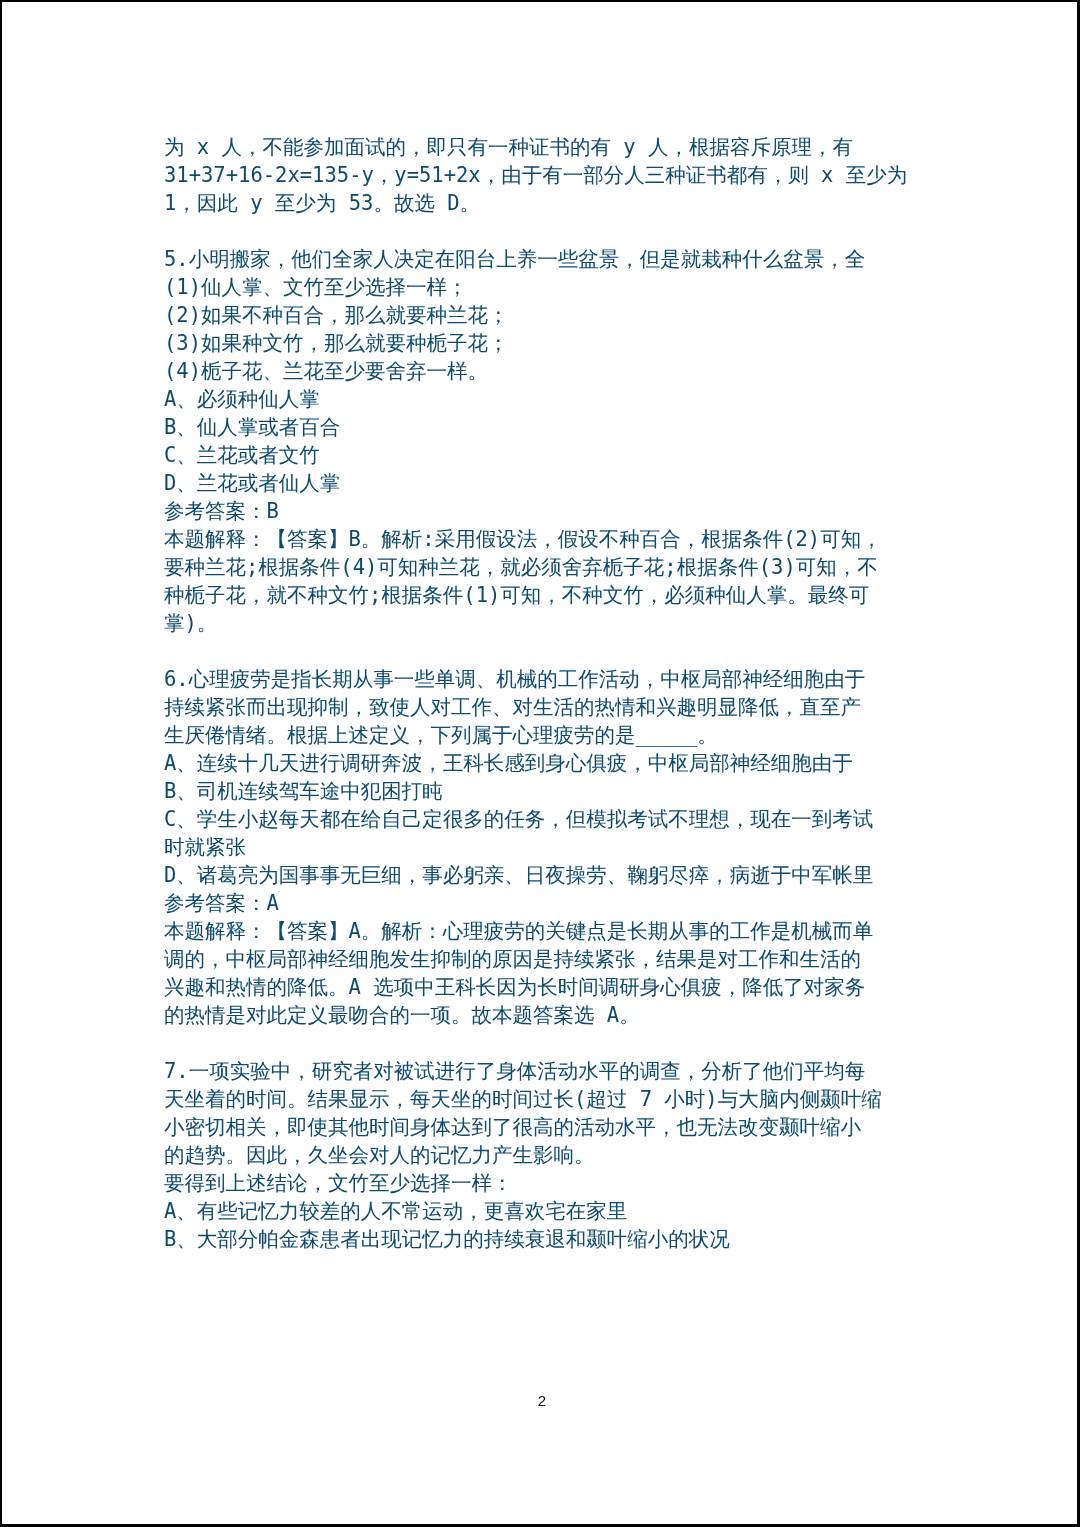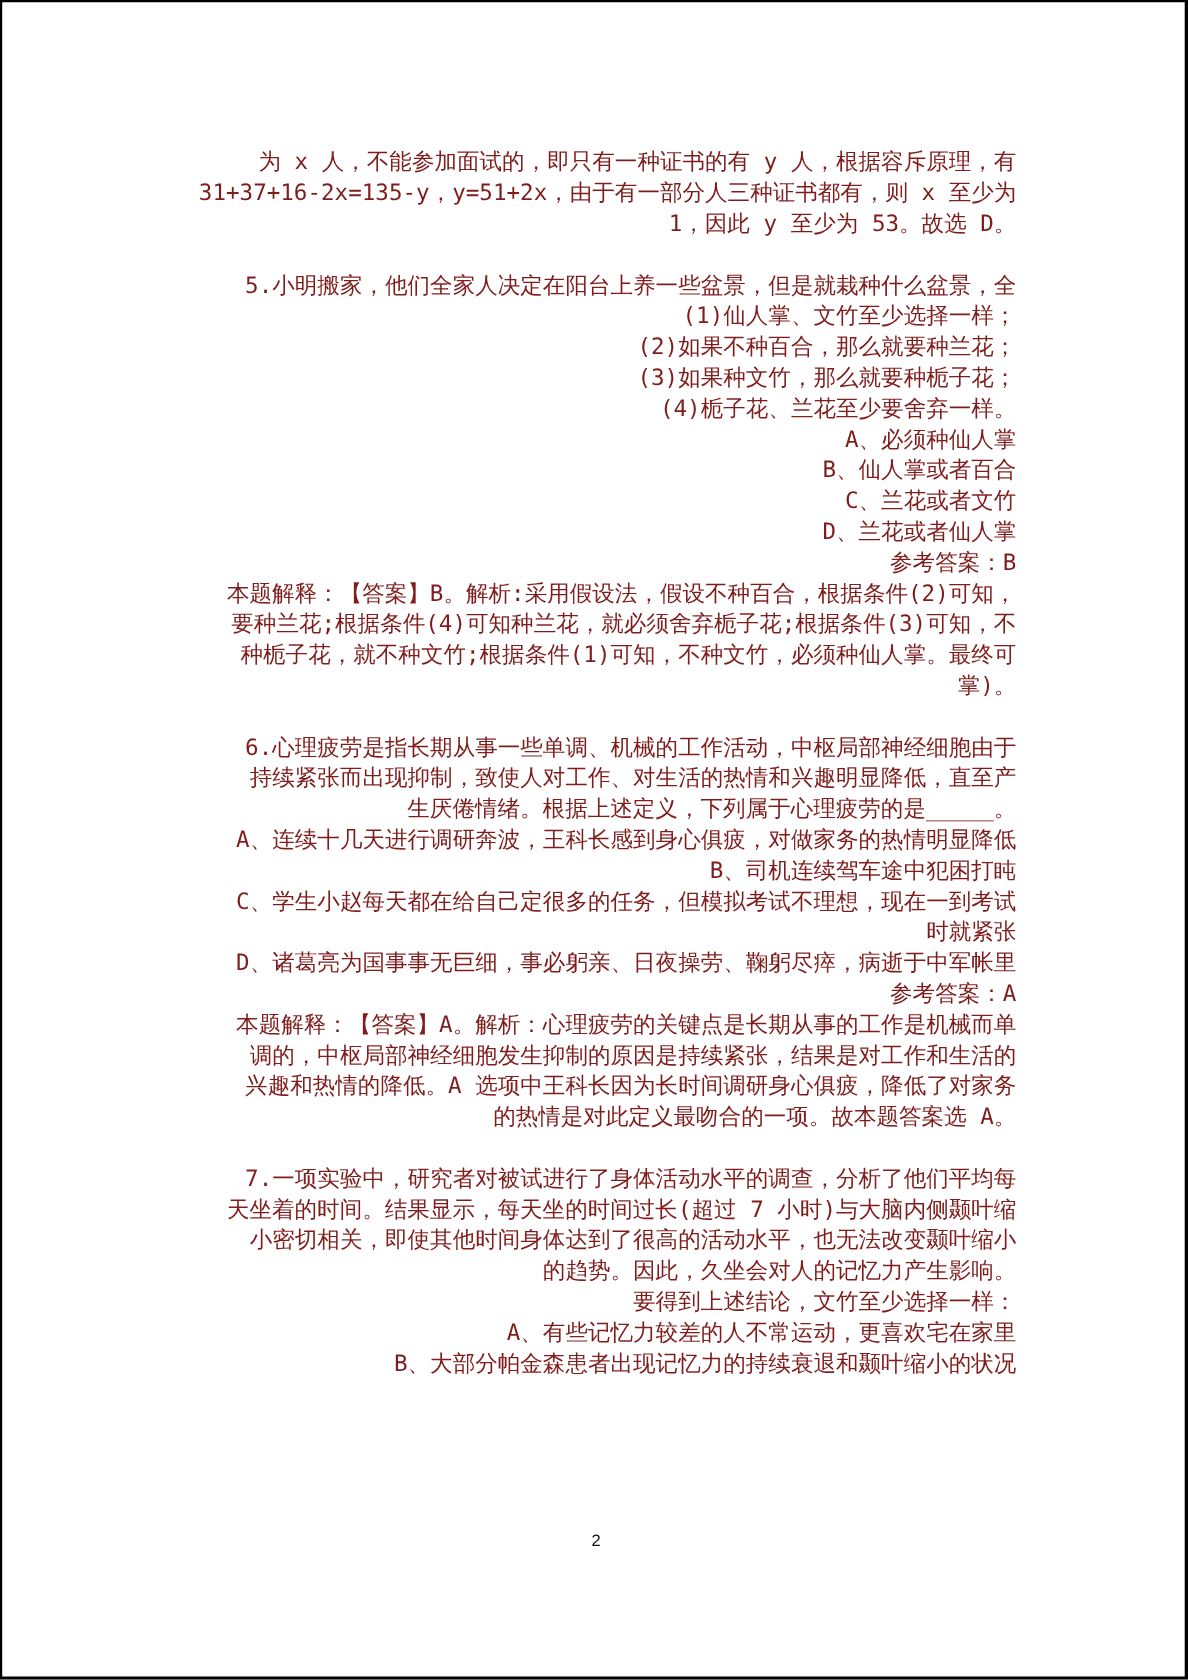--- a/index.html
+++ b/index.html
@@ -27,23 +27,22 @@
       background: #fff;
     }
     .content {
       position: absolute;
       left: 162px;
       top: 131px;
       width: 760px;
       font-family: "DejaVu Sans Mono", "Liberation Mono", monospace;
       font-size: 20.5px;
       line-height: 28px;
-      color: #7f1d1d;
+      color: #0c4a6e;
       letter-spacing: 0px;
-      text-align: right;
     }
     .line {
       white-space: pre;
       height: 28px;
     }
     .gap {
       height: 28px;
     }
     .page-number {
       position: absolute;
@@ -95,21 +94,21 @@
 
     <div class="gap"></div>
 
     <div>
       <div>
         <div class="line">6.心理疲劳是指长期从事一些单调、机械的工作活动，中枢局部神经细胞由于</div>
         <div class="line">持续紧张而出现抑制，致使人对工作、对生活的热情和兴趣明显降低，直至产</div>
         <div class="line">生厌倦情绪。根据上述定义，下列属于心理疲劳的是_____。</div>
       </div>
       <div>
-        <div class="line">A、连续十几天进行调研奔波，王科长感到身心俱疲，对做家务的热情明显降低</div>
+        <div class="line">A、连续十几天进行调研奔波，王科长感到身心俱疲，中枢局部神经细胞由于</div>
         <div class="line">B、司机连续驾车途中犯困打盹</div>
         <div class="line">C、学生小赵每天都在给自己定很多的任务，但模拟考试不理想，现在一到考试</div>
         <div class="line">时就紧张</div>
         <div class="line">D、诸葛亮为国事事无巨细，事必躬亲、日夜操劳、鞠躬尽瘁，病逝于中军帐里</div>
       </div>
       <div class="line">参考答案：A</div>
       <div>
         <div class="line">本题解释：【答案】A。解析：心理疲劳的关键点是长期从事的工作是机械而单</div>
         <div class="line">调的，中枢局部神经细胞发生抑制的原因是持续紧张，结果是对工作和生活的</div>
         <div class="line">兴趣和热情的降低。A 选项中王科长因为长时间调研身心俱疲，降低了对家务</div>

